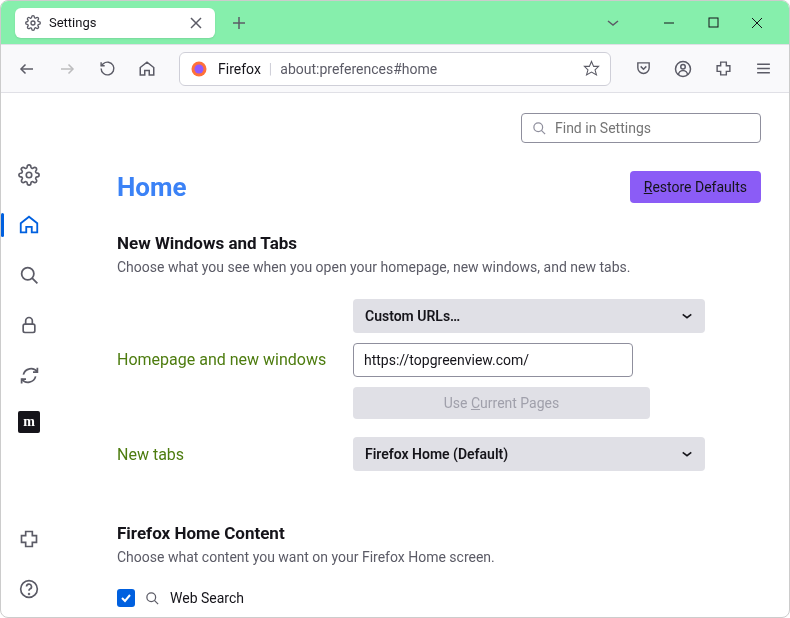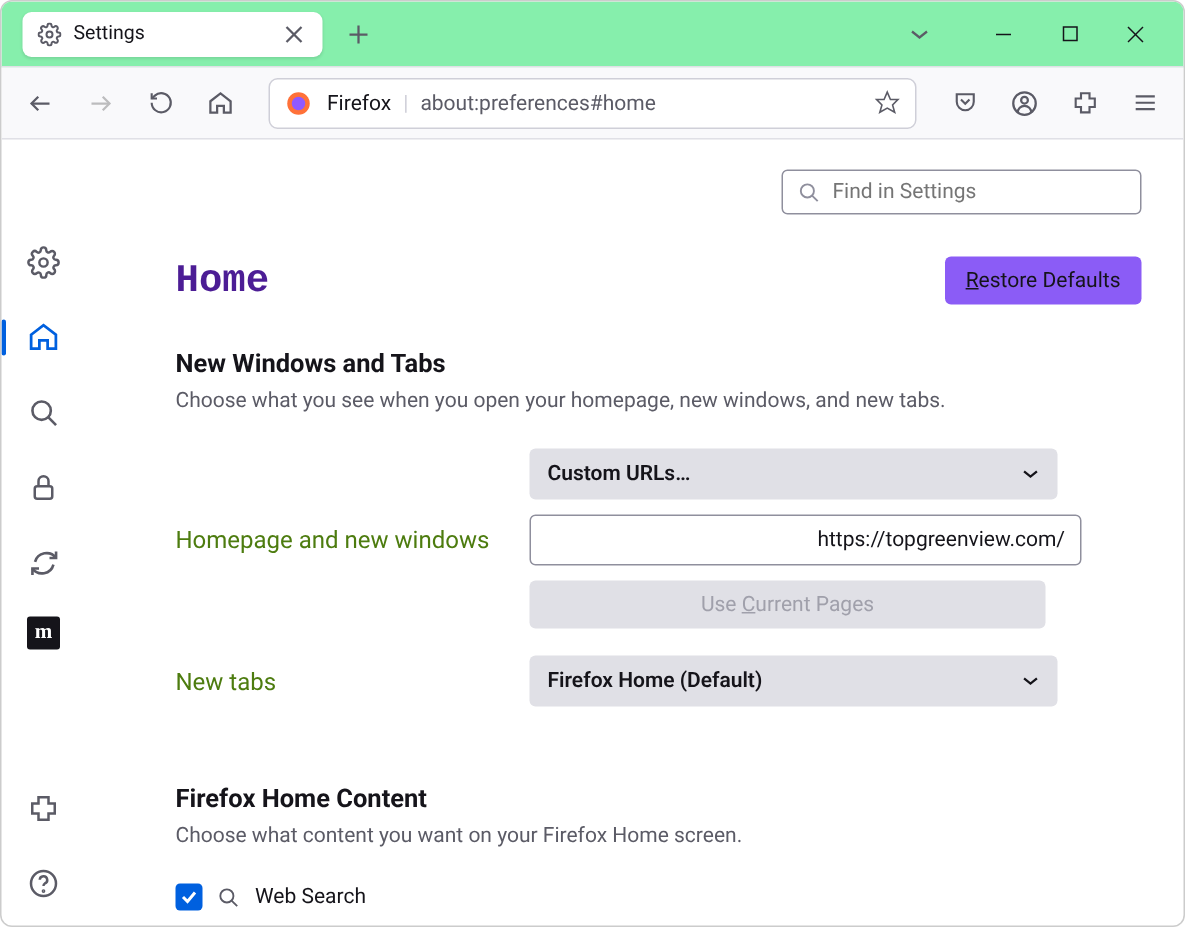--- a/index.html
+++ b/index.html
@@ -33,31 +33,31 @@
     .side-icon.active { color: #0060df; position: relative; }
     .side-icon.active::before { content: ""; position: absolute; left: -14px; top: 2px; bottom: 2px; width: 3px; background: #0060df; border-radius: 2px; }
     .side-spacer { flex: 1; }
     .side-icon.mozilla { background: #15141a; color: #fff; width: 22px; height: 22px; border-radius: 2px; font-size: 14px; font-weight: bold; font-family: serif; }
     
     .content { flex: 1; padding: 20px 28px 0 60px; overflow-y: auto; }
     .search-row { display: flex; justify-content: flex-end; margin-bottom: 28px; }
     .search-box { display: flex; align-items: center; gap: 8px; border: 1px solid #8f8f9d; border-radius: 4px; padding: 6px 10px; width: 240px; }
     .search-box input { border: none; outline: none; font-size: 14px; color: #5b5b66; flex: 1; }
     .page-header { display: flex; justify-content: space-between; align-items: center; margin-bottom: 30px; }
-    .page-title { font-size: 26px; font-weight: 700; color: #4c1d95; font-family: Liberation Mono, monospace; }
+    .page-title { font-size: 26px; font-weight: 700; color: #3b82f6; }
     .restore-btn { background: #8b5cf6; border: none; padding: 8px 14px; border-radius: 4px; font-size: 14px; cursor: pointer; color: #15141a; margin-left: 24px; }
     .restore-btn u { text-decoration: underline; }
     .section-title { font-size: 17px; font-weight: 700; color: #15141a; margin-bottom: 6px; }
     .section-desc { font-size: 14px; color: #5b5b66; margin-bottom: 24px; }
     .form-row { display: flex; align-items: center; margin-bottom: 12px; gap: 16px; }
     .form-label { font-size: 16px; color: #4d7c0f; width: 220px; }
     .form-controls { flex: 1; display: flex; flex-direction: column; gap: 10px; }
     .dropdown { width: 352px; background: #e0e0e6; border: none; border-radius: 4px; padding: 9px 12px; font-size: 14px; color: #15141a; display: flex; justify-content: space-between; align-items: center; cursor: pointer; font-weight: 600; }
-    .text-input { width: 368px; border: 1px solid #8f8f9d; border-radius: 4px; padding: 8px 10px; font-size: 14px; color: #15141a; outline: none; text-align: right; }
-    .btn-row { display: flex; gap: 10px; width: 344px; }
+    .text-input { width: 280px; border: 1px solid #8f8f9d; border-radius: 4px; padding: 8px 10px; font-size: 14px; color: #15141a; outline: none; }
+    .btn-row { display: flex; gap: 10px; width: 297px; }
     .btn { flex: 1; background: #e0e0e6; border: none; border-radius: 4px; padding: 8px 10px; font-size: 14px; cursor: pointer; color: #15141a; white-space: nowrap; overflow: hidden; text-overflow: ellipsis; }
     .btn.disabled { color: #a0a0ab; }
     .checkbox-row { display: flex; align-items: center; gap: 10px; margin-top: 18px; }
     .checkbox { width: 18px; height: 18px; background: #0060df; border-radius: 3px; display: flex; align-items: center; justify-content: center; color: #fff; font-size: 13px; }
     .checkbox-label { font-size: 14px; color: #15141a; }
     .search-glyph { color: #5b5b66; }
     svg { display: block; }
   </style>
 </head>
 <body>

